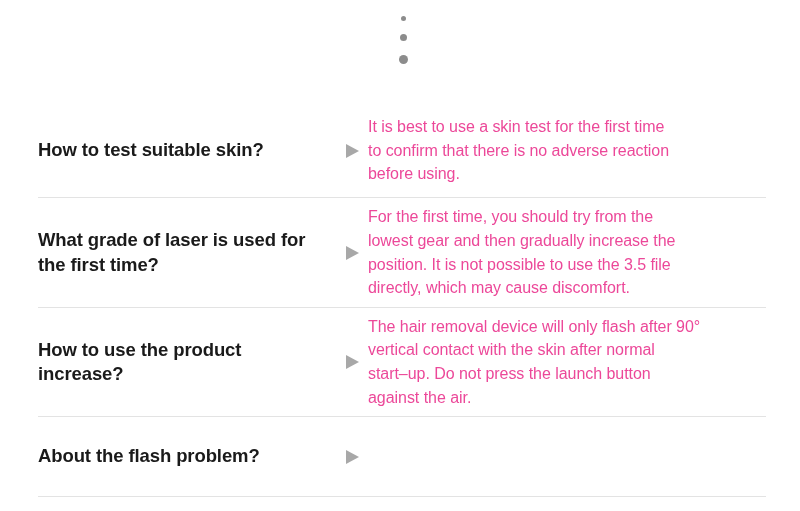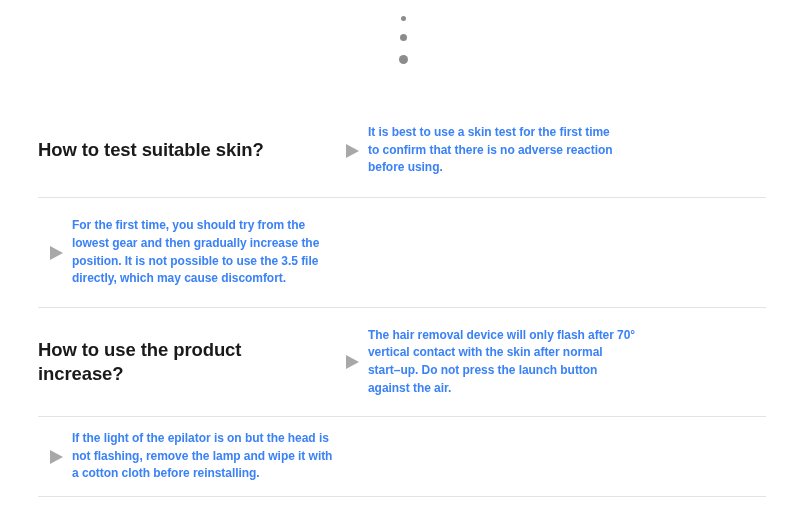--- a/index.html
+++ b/index.html
@@ -80,23 +80,23 @@
     border-bottom: 7px solid transparent;
     border-left: 13px solid #a8a8a8;
     transform: translateX(1px);
   }
 
   .a-cell {
     flex: 1 1 auto;
     box-sizing: border-box;
   }
   .a-text {
-    font-size: 12px;
-    font-weight: bold;
-    color: #3b82f6;
+    font-size: 16px;
+    font-weight: normal;
+    color: #ec4899;
     line-height: 1.47;
     letter-spacing: -0.05px;
     white-space: pre-line;
   }
 </style>
 </head>
 <body>
 
 <div class="dots">
   <span class="dot dot-1"></span>
@@ -114,50 +114,51 @@
       <span class="arrow-glyph"></span>
     </div>
     <div class="a-cell">
       <div class="a-text">It is best to use a skin test for the first time
 to confirm that there is no adverse reaction
 before using.</div>
     </div>
   </div>
 
   <div class="faq-row r2">
+    <div class="q-cell">
+      <div class="q-text">What grade of laser is used for the first time?</div>
+    </div>
     <div class="arrow-cell">
       <span class="arrow-glyph"></span>
     </div>
     <div class="a-cell">
       <div class="a-text">For the first time, you should try from the
 lowest gear and then gradually increase the
 position. It is not possible to use the 3.5 file
 directly, which may cause discomfort.</div>
     </div>
   </div>
 
   <div class="faq-row r3">
     <div class="q-cell">
       <div class="q-text">How to use the product increase?</div>
     </div>
     <div class="arrow-cell">
       <span class="arrow-glyph"></span>
     </div>
     <div class="a-cell">
-      <div class="a-text">The hair removal device will only flash after 70°
+      <div class="a-text">The hair removal device will only flash after 90°
 vertical contact with the skin after normal
 start–up. Do not press the launch button
 against the air.</div>
     </div>
   </div>
 
   <div class="faq-row r4">
+    <div class="q-cell">
+      <div class="q-text">About the flash problem?</div>
+    </div>
     <div class="arrow-cell">
       <span class="arrow-glyph"></span>
-    </div>
-    <div class="a-cell">
-      <div class="a-text">If the light of the epilator is on but the head is
-not flashing, remove the lamp and wipe it with
-a cotton cloth before reinstalling.</div>
     </div>
   </div>
 
 </div>
 
 </body></html>

